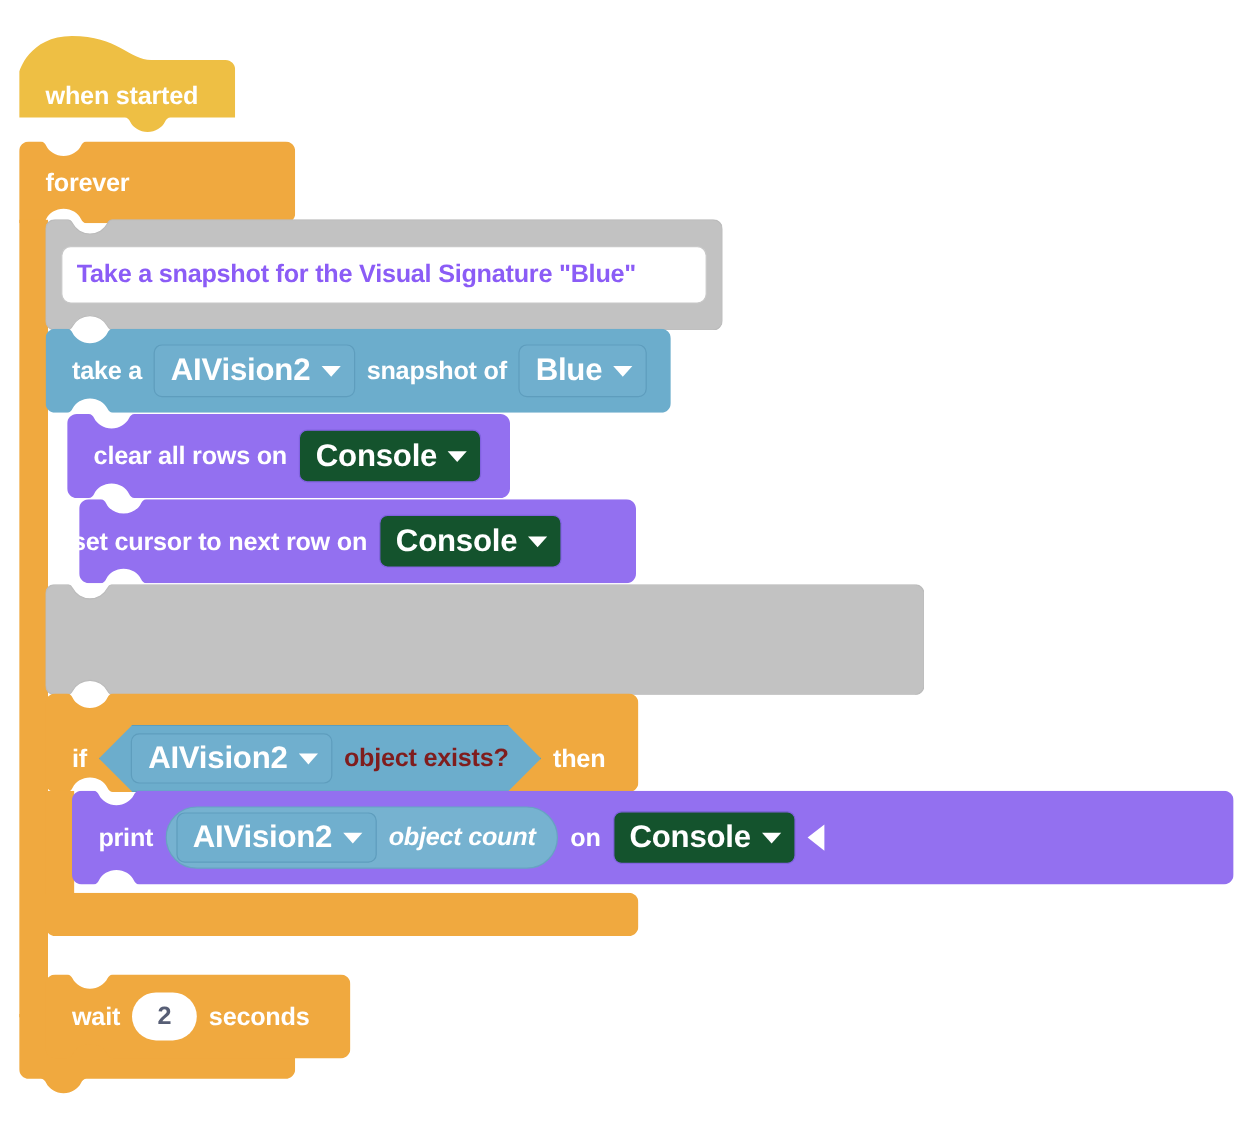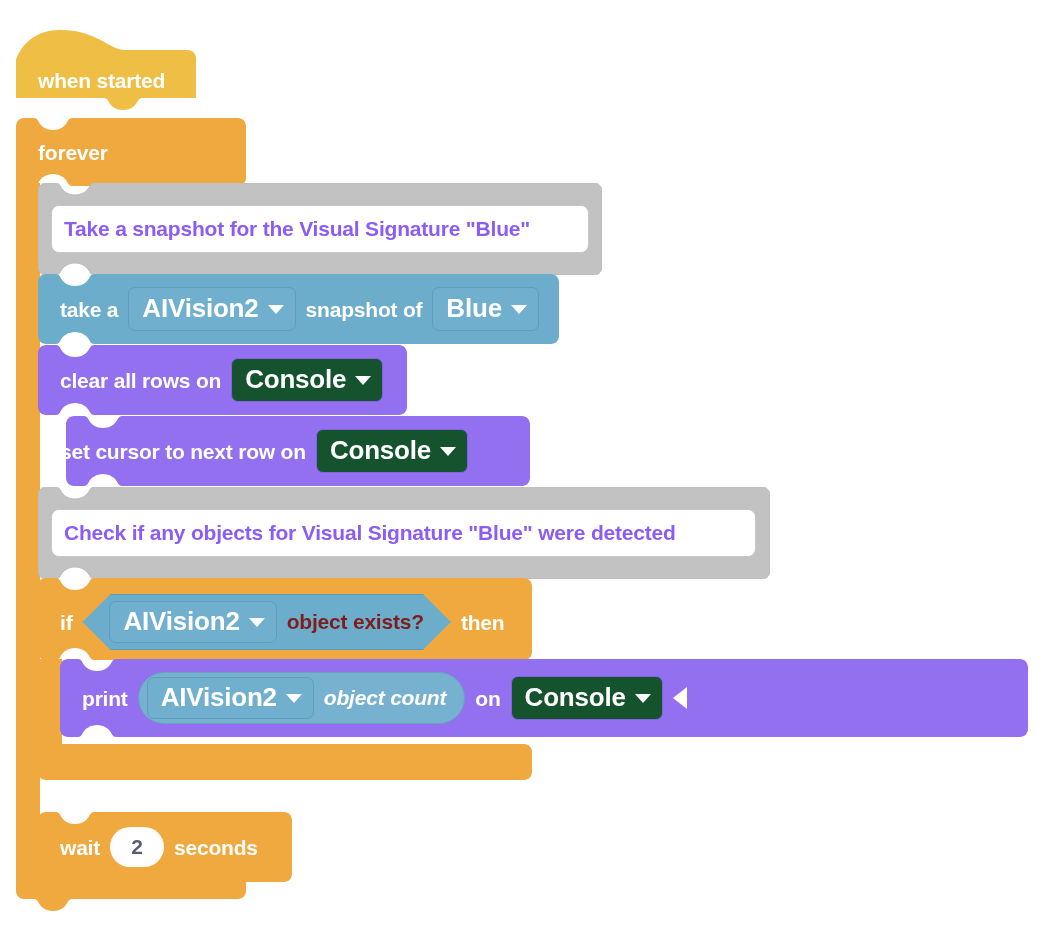--- a/index.html
+++ b/index.html
@@ -240,21 +240,21 @@
         <span class="caret"></span>
       </span>
       <span class="blk-label">snapshot of</span>
       <span class="field field-blue">
         <span class="fval">Blue</span>
         <span class="caret"></span>
       </span>
     </div>
   </div>
 
-  <div class="node" style="left:38px; top:345px;">
+  <div class="node" style="left:56px; top:345px;">
     <svg width="369" height="70" viewBox="0 0 369 70">
       <path d="M0,8 C0,3.6 3.6,0 8,0 L18,0 C20,0 21.5,1.5 22.5,3.5
                C25,8.5 30.5,12 37,12 C43.5,12 49,8.5 51.5,3.5 C52.5,1.5 54,0 56,0
                L361,0 C365.4,0 369,3.6 369,8 L369,62 C369,66.4 365.4,70 361,70
                L56,70 C54,70 52.5,68.5 51.5,66.5 C49,61.5 43.5,58 37,58
                C30.5,58 25,61.5 22.5,66.5 C21.5,68.5 20,70 18,70 L8,70
                C3.6,70 0,66.4 0,62 Z" fill="#9370F0"></path>
     </svg>
     <div class="row" style="left:22px; top:13px;">
       <span class="blk-label">clear all rows on</span>
@@ -285,35 +285,32 @@
 
   <div class="node" style="left:38px; top:487px;">
     <svg width="732" height="92" viewBox="0 0 732 92">
       <path d="M0,8 C0,3.6 3.6,0 8,0 L18,0 C20,0 21.5,1.5 22.5,3.5
                C25,8.5 30.5,12 37,12 C43.5,12 49,8.5 51.5,3.5 C52.5,1.5 54,0 56,0
                L724,0 C728.4,0 732,3.6 732,8 L732,84 C732,88.4 728.4,92 724,92
                L56,92 C54,92 52.5,90.5 51.5,88.5 C49,83.5 43.5,80 37,80
                C30.5,80 25,83.5 22.5,88.5 C21.5,90.5 20,92 18,92 L8,92
                C3.6,92 0,88.4 0,84 Z" fill="#C2C2C2" stroke="#BBBBBB" stroke-width="1"></path>
     </svg>
-    <div class="comment-body" style="left:13px; top:22px; width:705px; height:48px;">
-      <span class="comment-text">Check if any objects for Visual Signature "Blue" were detected</span>
-    </div>
   </div>
 
   <div class="node" style="left:38px; top:578px;">
     <svg width="494" height="82" viewBox="0 0 494 82">
       <path d="M0,8 C0,3.6 3.6,0 8,0 L18,0 C20,0 21.5,1.5 22.5,3.5
                C25,8.5 30.5,12 37,12 C43.5,12 49,8.5 51.5,3.5 C52.5,1.5 54,0 56,0
                L486,0 C490.4,0 494,3.6 494,8 L494,74 C494,78.4 490.4,82 486,82
                L56,82 C54,82 52.5,80.5 51.5,78.5 C49,73.5 43.5,70 37,70
                C30.5,70 25,73.5 22.5,78.5 C21.5,80.5 20,82 18,82 L8,82
                C3.6,82 0,78.4 0,74 Z" fill="#F0A93F"></path>
     </svg>
-    <div class="row" style="left:22px; top:16px;">
+    <div class="row" style="left:22px; top:26px;">
       <span class="blk-label">if</span>
       <span class="boolean-hex">
         <span class="field field-blue" style="height:42px;">
           <span class="fval">AIVision2</span>
           <span class="caret"></span>
         </span>
         <span class="blabel">object exists?</span>
       </span>
       <span class="blk-label">then</span>
     </div>

